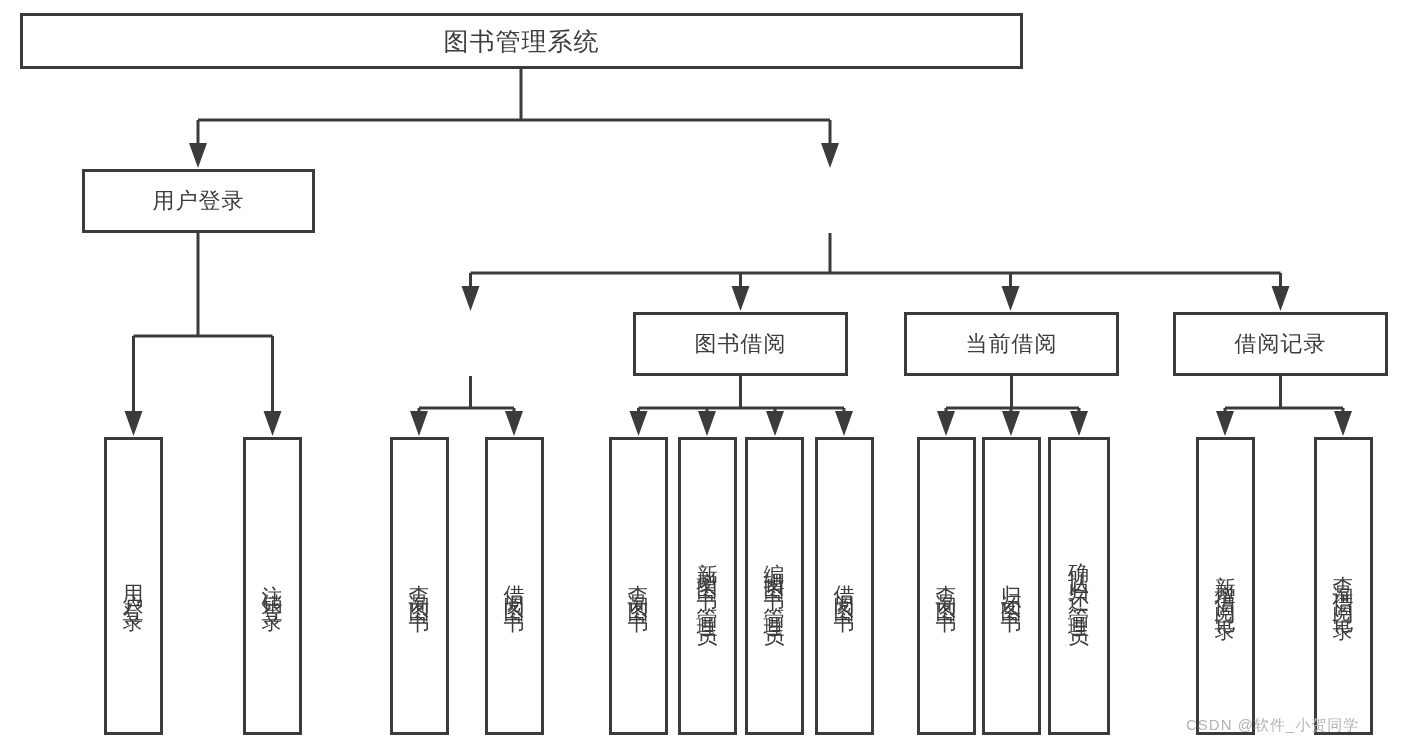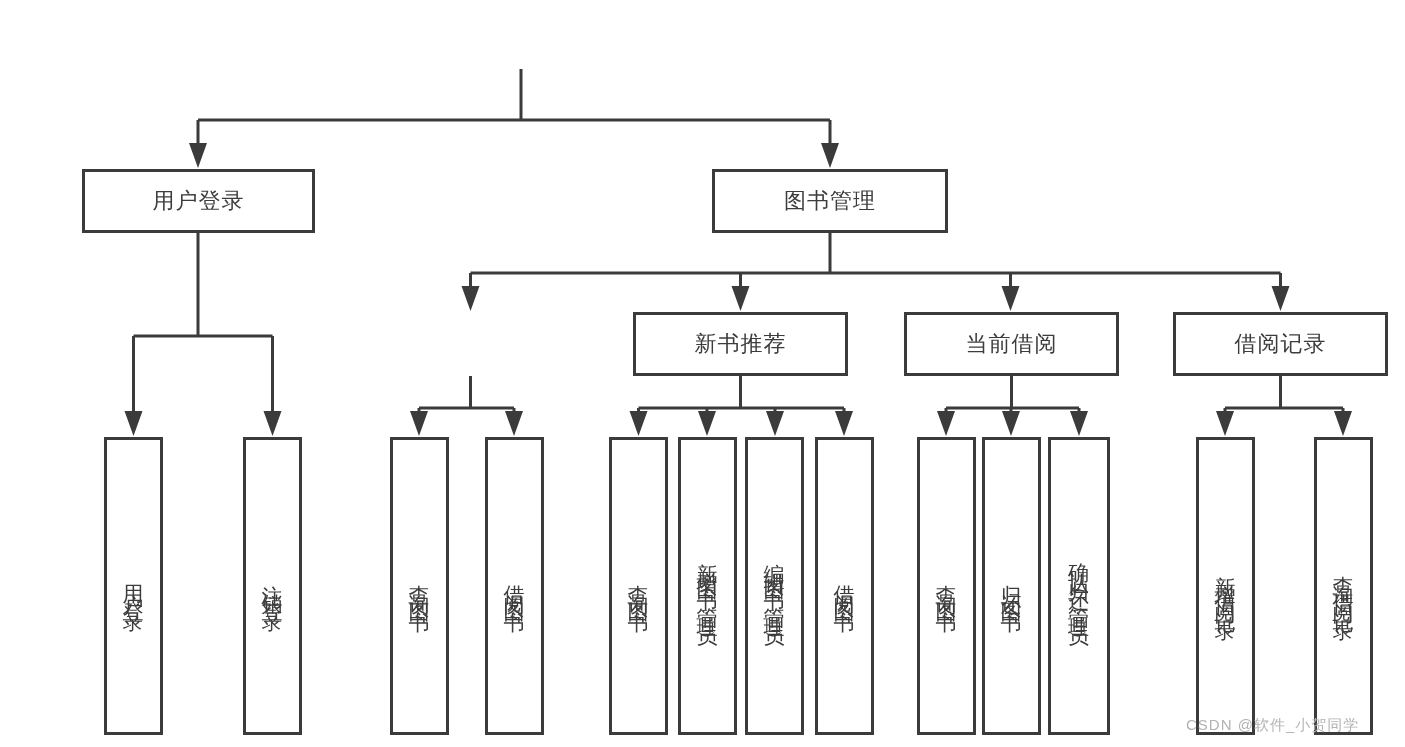--- a/index.html
+++ b/index.html
@@ -85,30 +85,30 @@
          M1280.5 376V408 M1225 408H1343 M1225 408V413 M1343 408V413"></path>
     <path fill="#3b3b3b" stroke="none" d="M189 143h18l-9 25z M821 143h18l-9 25z
          M461.5 286h18l-9 25z M731.5 286h18l-9 25z M1001.5 286h18l-9 25z M1271.5 286h18l-9 25z
          M124.5 411h18l-9 25z M263.5 411h18l-9 25z
          M410 411h18l-9 25z M505 411h18l-9 25z
          M629.5 411h18l-9 25z M698 411h18l-9 25z M766 411h18l-9 25z M835 411h18l-9 25z
          M937 411h18l-9 25z M1002 411h18l-9 25z M1070 411h18l-9 25z
          M1216 411h18l-9 25z M1334 411h18l-9 25z"></path>
   </svg>
 
+  <div class="node lvl1">
+    <span>图书管理系统</span>
+  </div>
 
   <div class="node lvl2 n-user">
     <span>用户登录</span>
   </div>
-  <div class="node lvl2 n-bm">
-    <span>图书管理</span>
-  </div>
 
   <div class="node lvl3 n-bb">
-    <span>新书推荐</span>
+    <span>图书借阅</span>
   </div>
   <div class="node lvl3 n-br">
     <span>借阅记录</span>
   </div>
   <div class="node lvl3 n-cb">
     <span>当前借阅</span>
   </div>
 
   <div class="node leaf l1">
     <span class="vtxt">用户登录</span>

